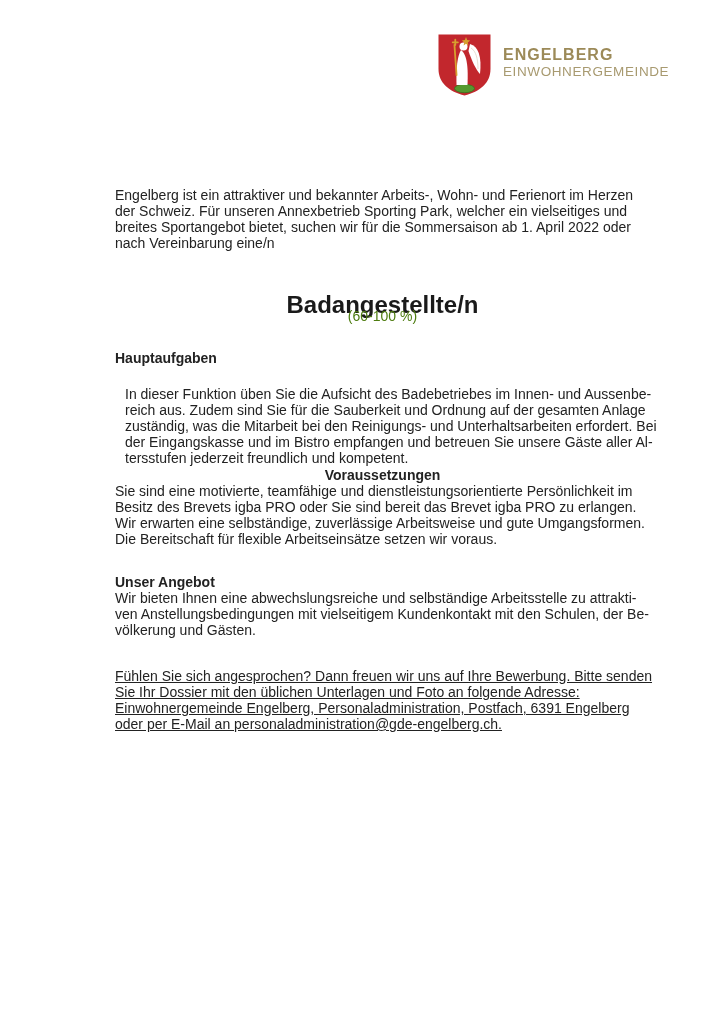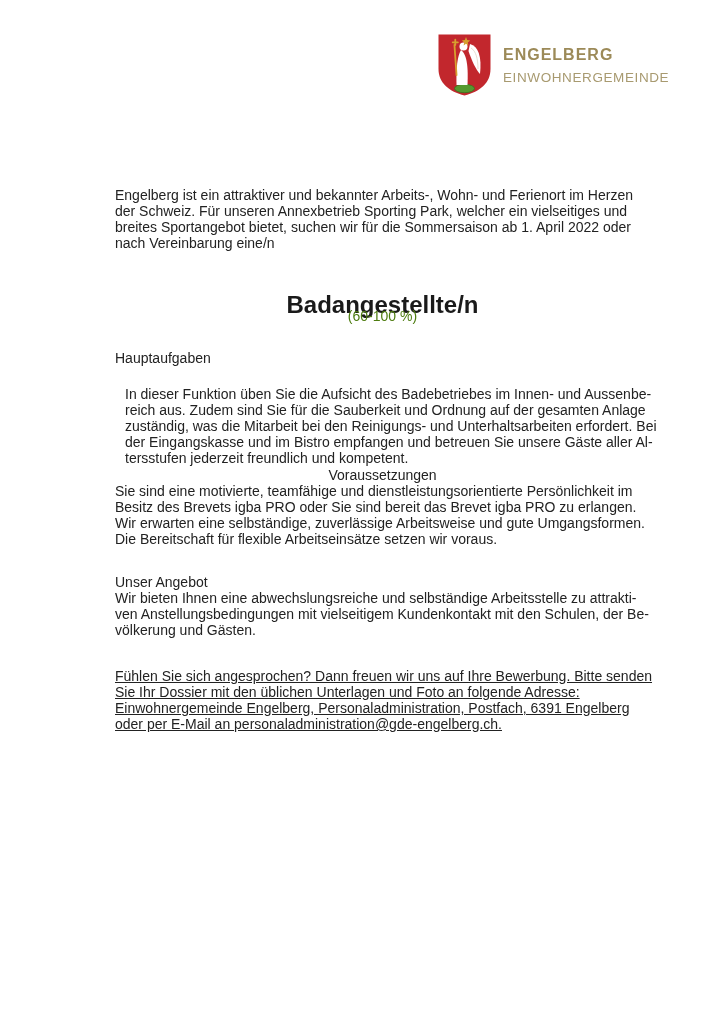--- a/index.html
+++ b/index.html
@@ -40,39 +40,39 @@
     letter-spacing: 1px;
     color: #9c8a58;
     line-height: 16px;
   }
   .logo-subtitle {
     font-size: 13.5px;
     font-weight: normal;
     letter-spacing: 0.6px;
     color: #a89a70;
     line-height: 15px;
-    margin-top: 7px;
+    margin-top: 1px;
   }
 
   
   .col {
     position: absolute;
     left: 115px;
     width: 535px;
   }
   .para {
     font-size: 14px;
     line-height: 16px;
     white-space: pre;
     color: #222222;
   }
   .sec-heading {
     font-size: 14px;
     line-height: 16px;
-    font-weight: normal;
+    font-weight: bold;
     color: #222222;
   }
   .doc-title {
     top: 264px;
     text-align: center;
     font-size: 24px;
     line-height: 28px;
     font-weight: bold;
     color: #1a1a1a;
     margin-top: 27px;

